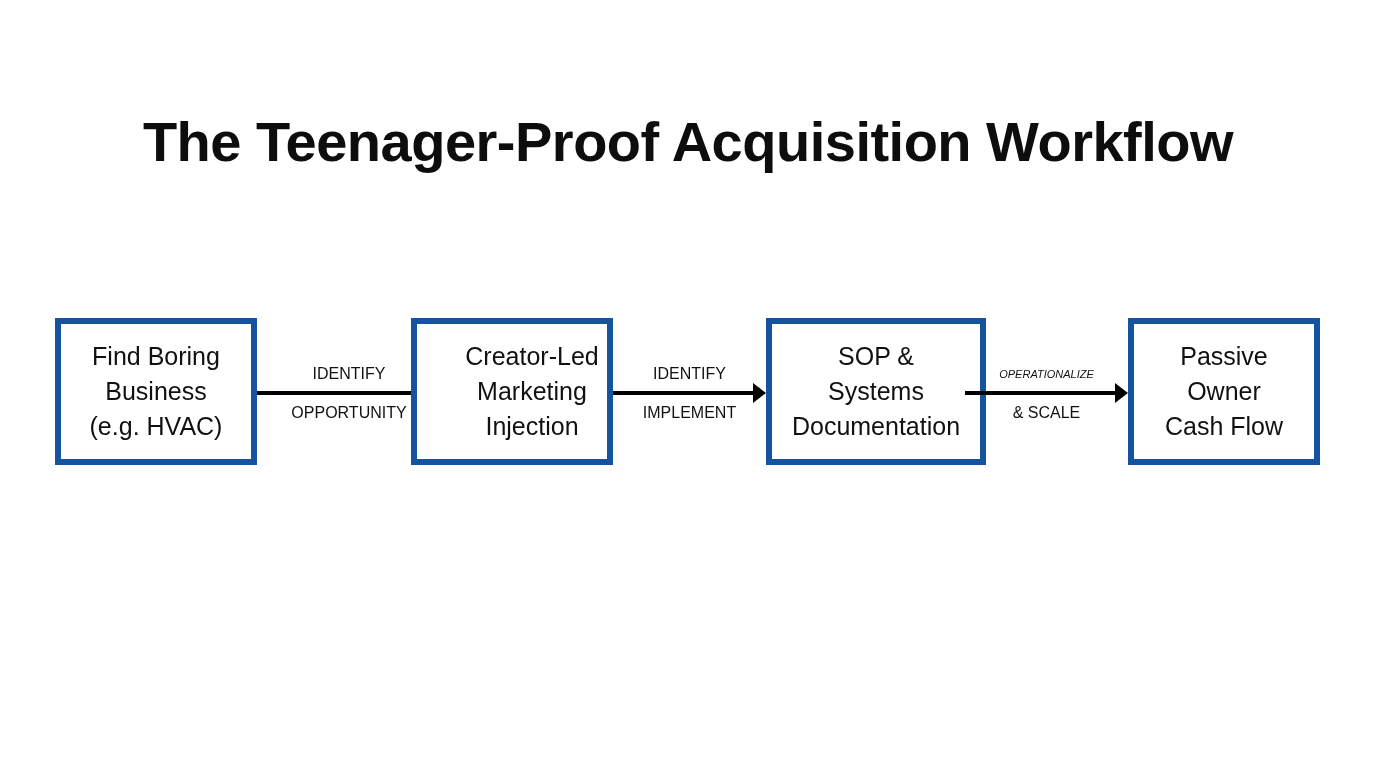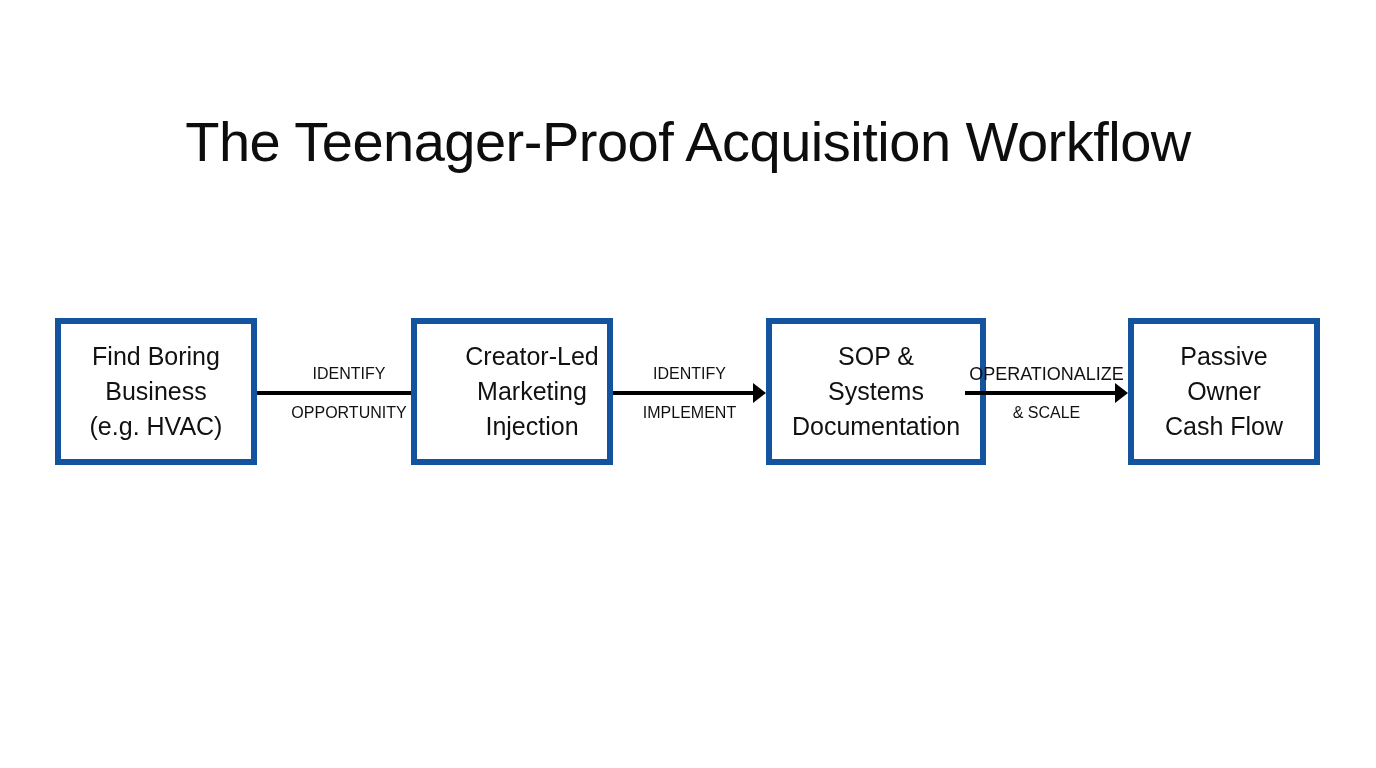--- a/index.html
+++ b/index.html
@@ -24,21 +24,21 @@
   }
 
   
   #title {
     position: absolute;
     left: 0;
     top: 108px;
     width: 1376px;
     text-align: center;
     font-size: 56px;
-    font-weight: normal;
+    font-weight: bold;
     letter-spacing: -0.5px;
     line-height: 68px;
     color: #0d0d0d;
     white-space: nowrap;
   }
 
   
   #flow {
     position: absolute;
     left: 55px;
@@ -109,21 +109,21 @@
     width: 100%;
     text-align: center;
     font-size: 16px;
     line-height: 20px;
     color: #111111;
     white-space: nowrap;
   }
   .conn-label.above { top: 46px; }
   .conn-label.below { top: 85px; }
 
-  #conn-2 .conn-label.above { font-size: 18px; }
+  #conn-2 .conn-label.above { font-size: 11px; font-style: italic; }
 </style>
 </head>
 <body>
 
 <div id="slide">
 
   <div id="title">The Teenager-Proof Acquisition Workflow</div>
 
   <div id="flow">
 

